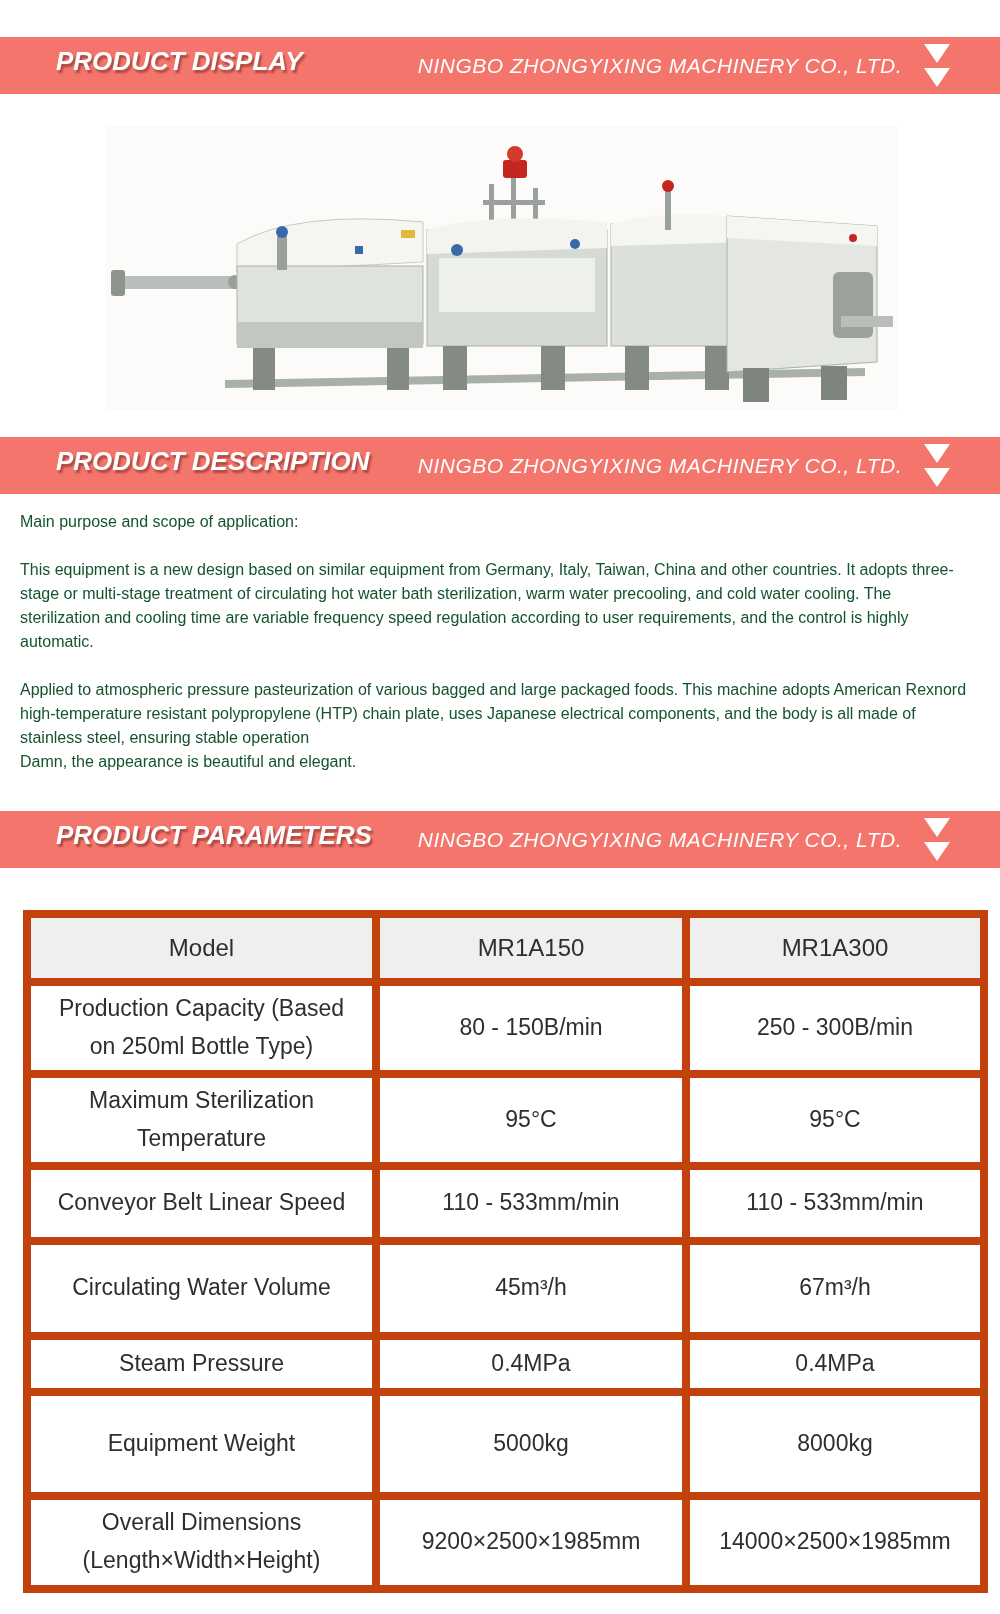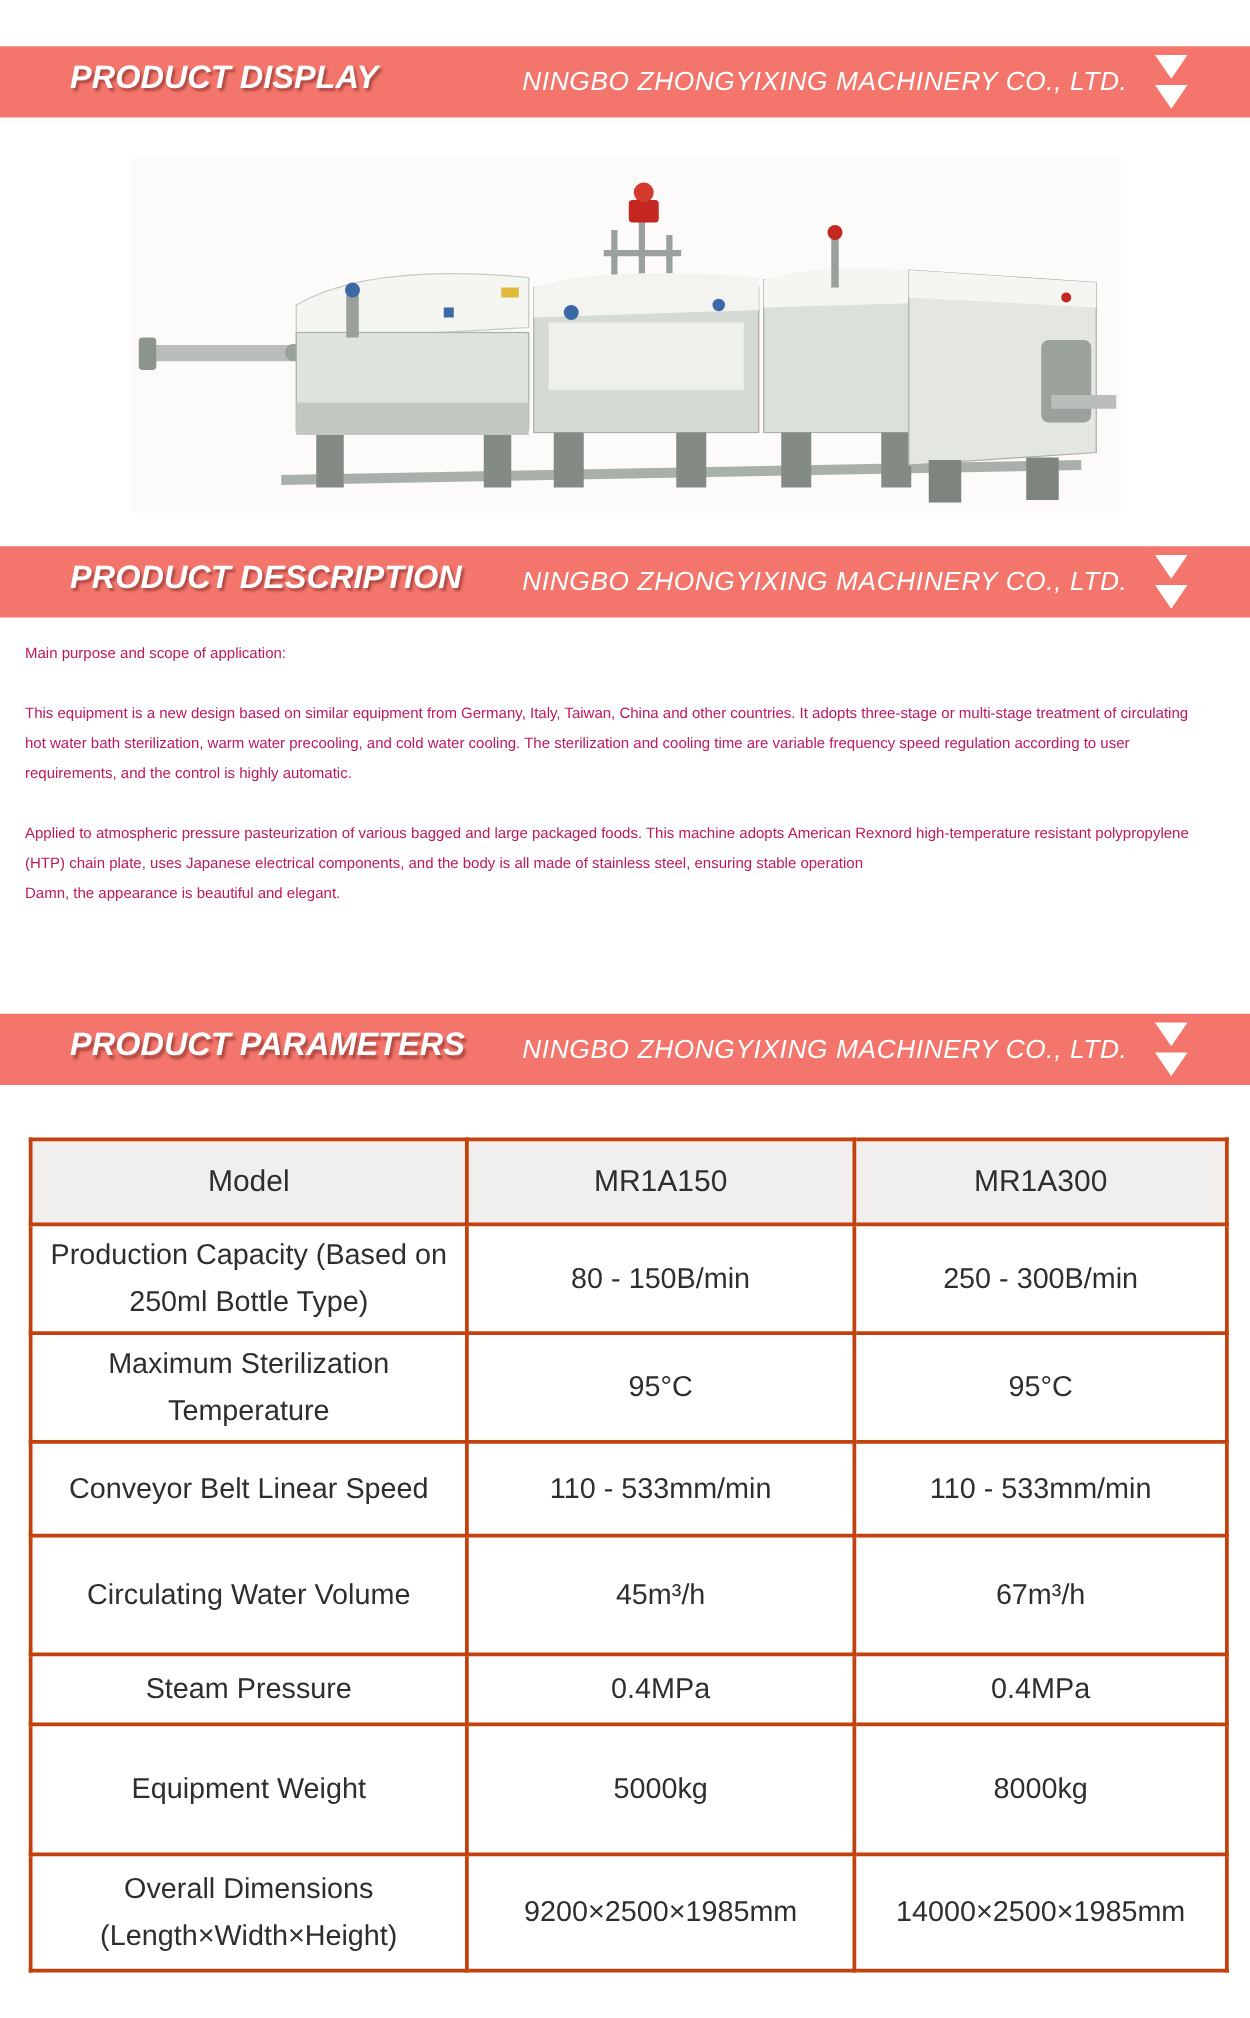--- a/index.html
+++ b/index.html
@@ -35,31 +35,31 @@
   .ribbon::before {
     content:""; position:absolute; inset:0; z-index:-1;
     background:#ee2b1d; transform:skewX(-13deg);
   }
 
   
   .photo-wrap { position:absolute; left:105px; top:126px; width:792px; height:284px; background:#fcfbf9; }
   .photo-wrap svg { display:block; width:100%; height:100%; }
 
   
-  .desc { position:absolute; left:20px; top:510px; width:948px; color:#be185d;
-          font-size:12px; line-height:24px; }
+  .desc { position:absolute; left:20px; top:510px; width:948px; color:#14532d;
+          font-size:16px; line-height:24px; }
   .desc p { margin-bottom:24px; }
   .desc p:last-child { margin-bottom:0; }
 
   
   .params { position:absolute; left:23px; top:910px; width:957px;
             border-collapse:collapse; table-layout:fixed; }
   .params col.c1 { width:349px; } .params col.c2 { width:310px; } .params col.c3 { width:298px; }
   .params td, .params th {
-    border:3px solid #c2410c; text-align:center; vertical-align:middle;
+    border:8px solid #c2410c; text-align:center; vertical-align:middle;
     color:#2e2e2e; font-size:23px; line-height:1.65; padding:4px 8px;
     font-weight:400;
   }
   .params thead th { background:#f0efed; font-size:24px; border-bottom-width:3px; }
   .params tbody tr td:first-child { padding:4px 12px;text-align:center; }
 </style>
 </head>
 <body>
 
 <div class="page">

